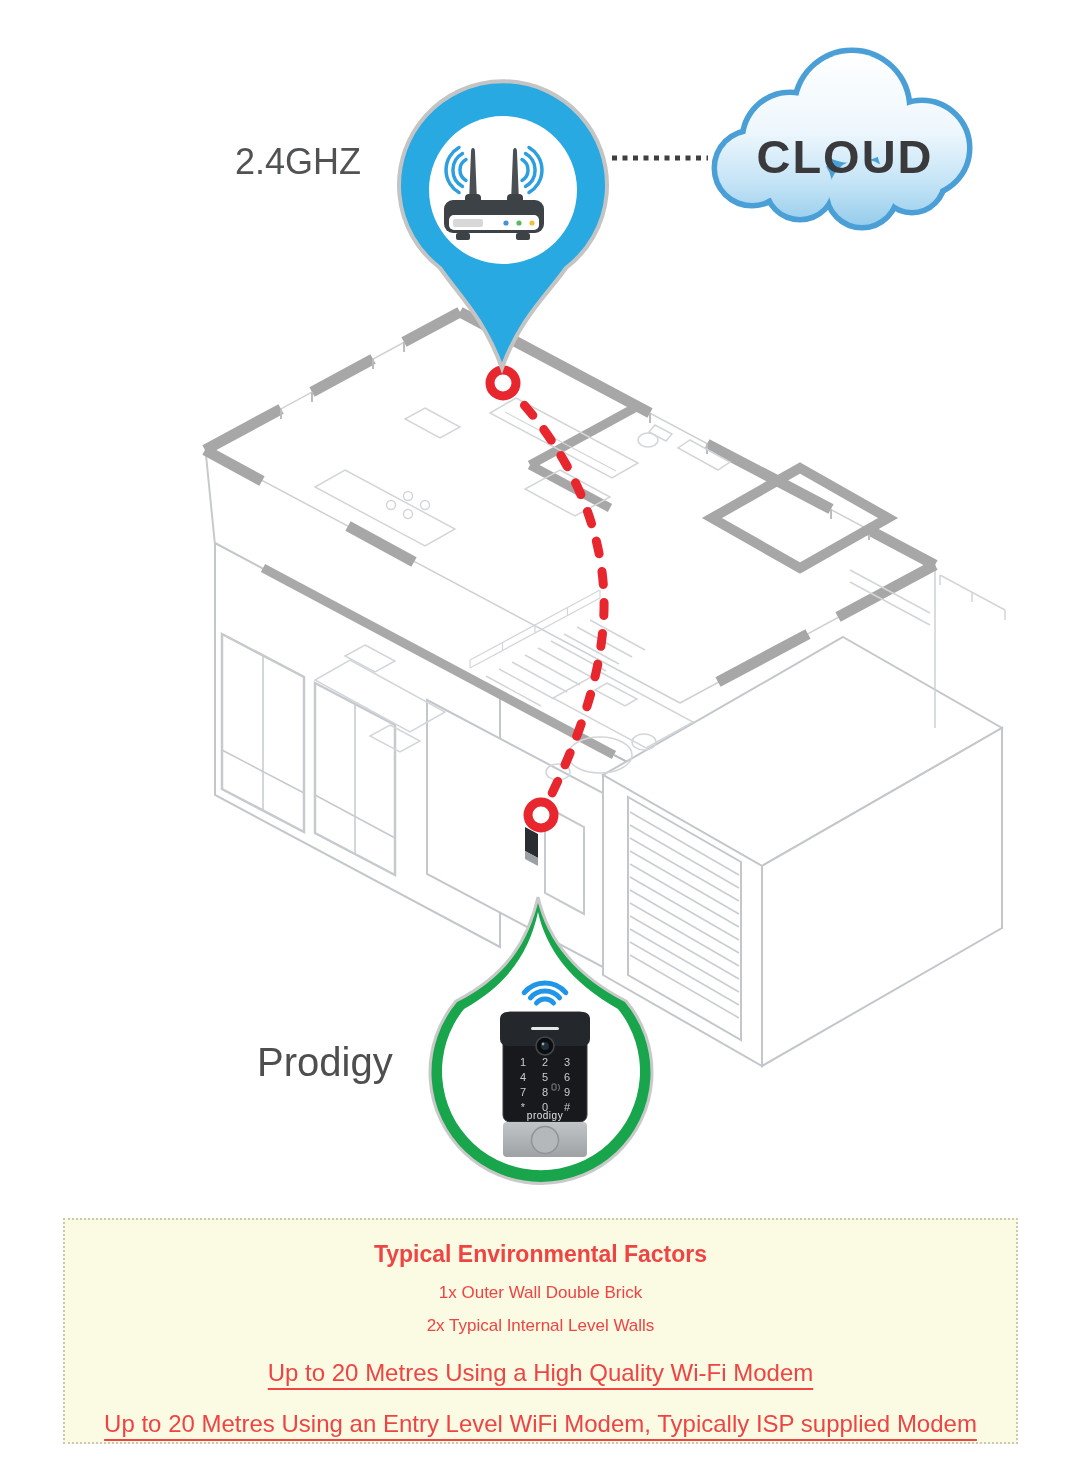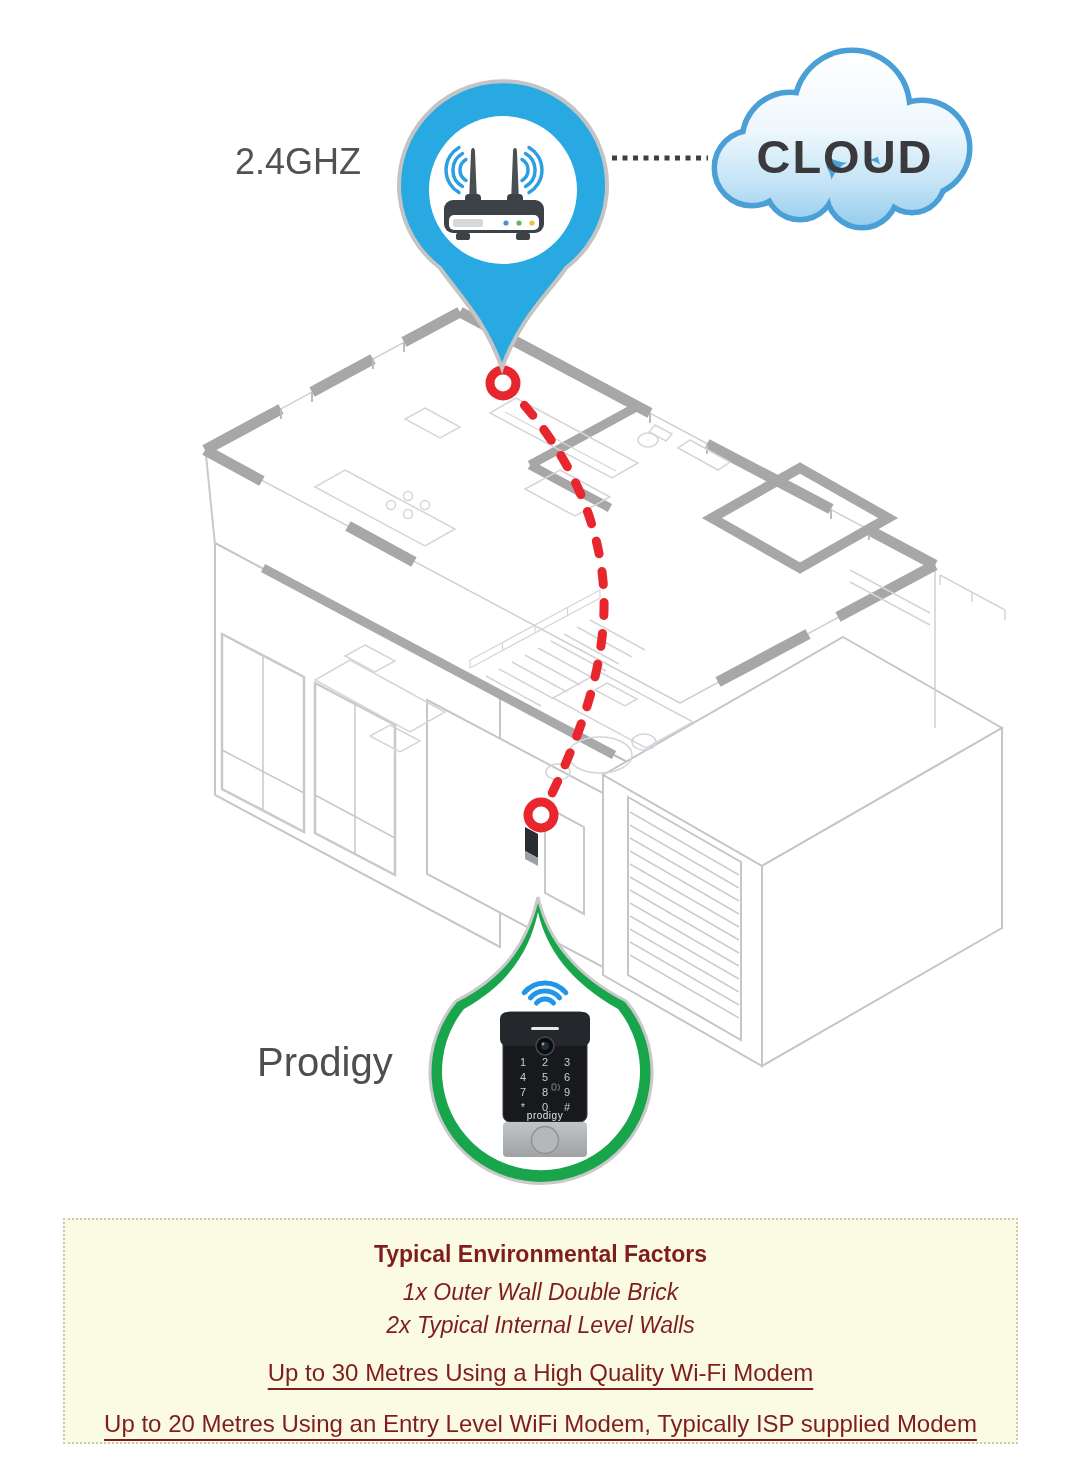--- a/index.html
+++ b/index.html
@@ -10,24 +10,24 @@
   .scene-svg{position:absolute;left:0;top:0;}
   .label{
     position:absolute;text-align:left;color:#515254;
     font-family:"Liberation Sans",sans-serif;
   }
   .wifi-label{left:235px;top:138px;width:172px;font-size:36px;line-height:48px;}
   .device-label{left:257px;top:1038px;width:184px;font-size:40px;line-height:49px;color:#4d4e50;}
   .info-box{
     position:absolute;left:63px;top:1218px;width:951px;height:202px;
     background:#fbfae3;border:2px dotted #c9c9b4;text-align:center;
-    color:#7f1d1d;padding-top:20px;
+    color:#ef4444;padding-top:20px;
   }
   .info-title{font-size:23px;font-weight:bold;margin-bottom:8px;line-height:28px;}
-  .info-line{font-size:23px;line-height:33px;font-style:italic;}
+  .info-line{font-size:17px;line-height:33px;}
   .info-underline{
     font-size:24px;line-height:30px;
     text-decoration:underline;text-decoration-thickness:2px;text-underline-offset:7px;
   }
   .u1{margin-top:16px;}
   .u2{margin-top:21px;}
   svg text{font-family:"Liberation Sans",sans-serif;}
   .cloud-text{font-weight:bold;letter-spacing:2px;fill:#3a3a3c;font-size:47px;}
   .key-text{fill:#c8ccd0;font-size:11px;}
   .brand-text{fill:#dfe2e4;font-size:10px;letter-spacing:0.5px;}
@@ -288,17 +288,17 @@
   </div>
 
   <div class="label device-label">
     <div>Prodigy</div>
   </div>
 
   <div class="info-box">
     <div class="info-title">Typical Environmental Factors</div>
     <div class="info-line">1x Outer Wall Double Brick</div>
     <div class="info-line">2x Typical Internal Level Walls</div>
-    <div class="info-underline u1">Up to 30 Metres Using a High Quality Wi-Fi Modem</div>
+    <div class="info-underline u1">Up to 20 Metres Using a High Quality Wi-Fi Modem</div>
     <div class="info-underline u2">Up to 20 Metres Using an Entry Level WiFi Modem, Typically ISP supplied Modem</div>
   </div>
 
 </div>
 
 </body></html>

